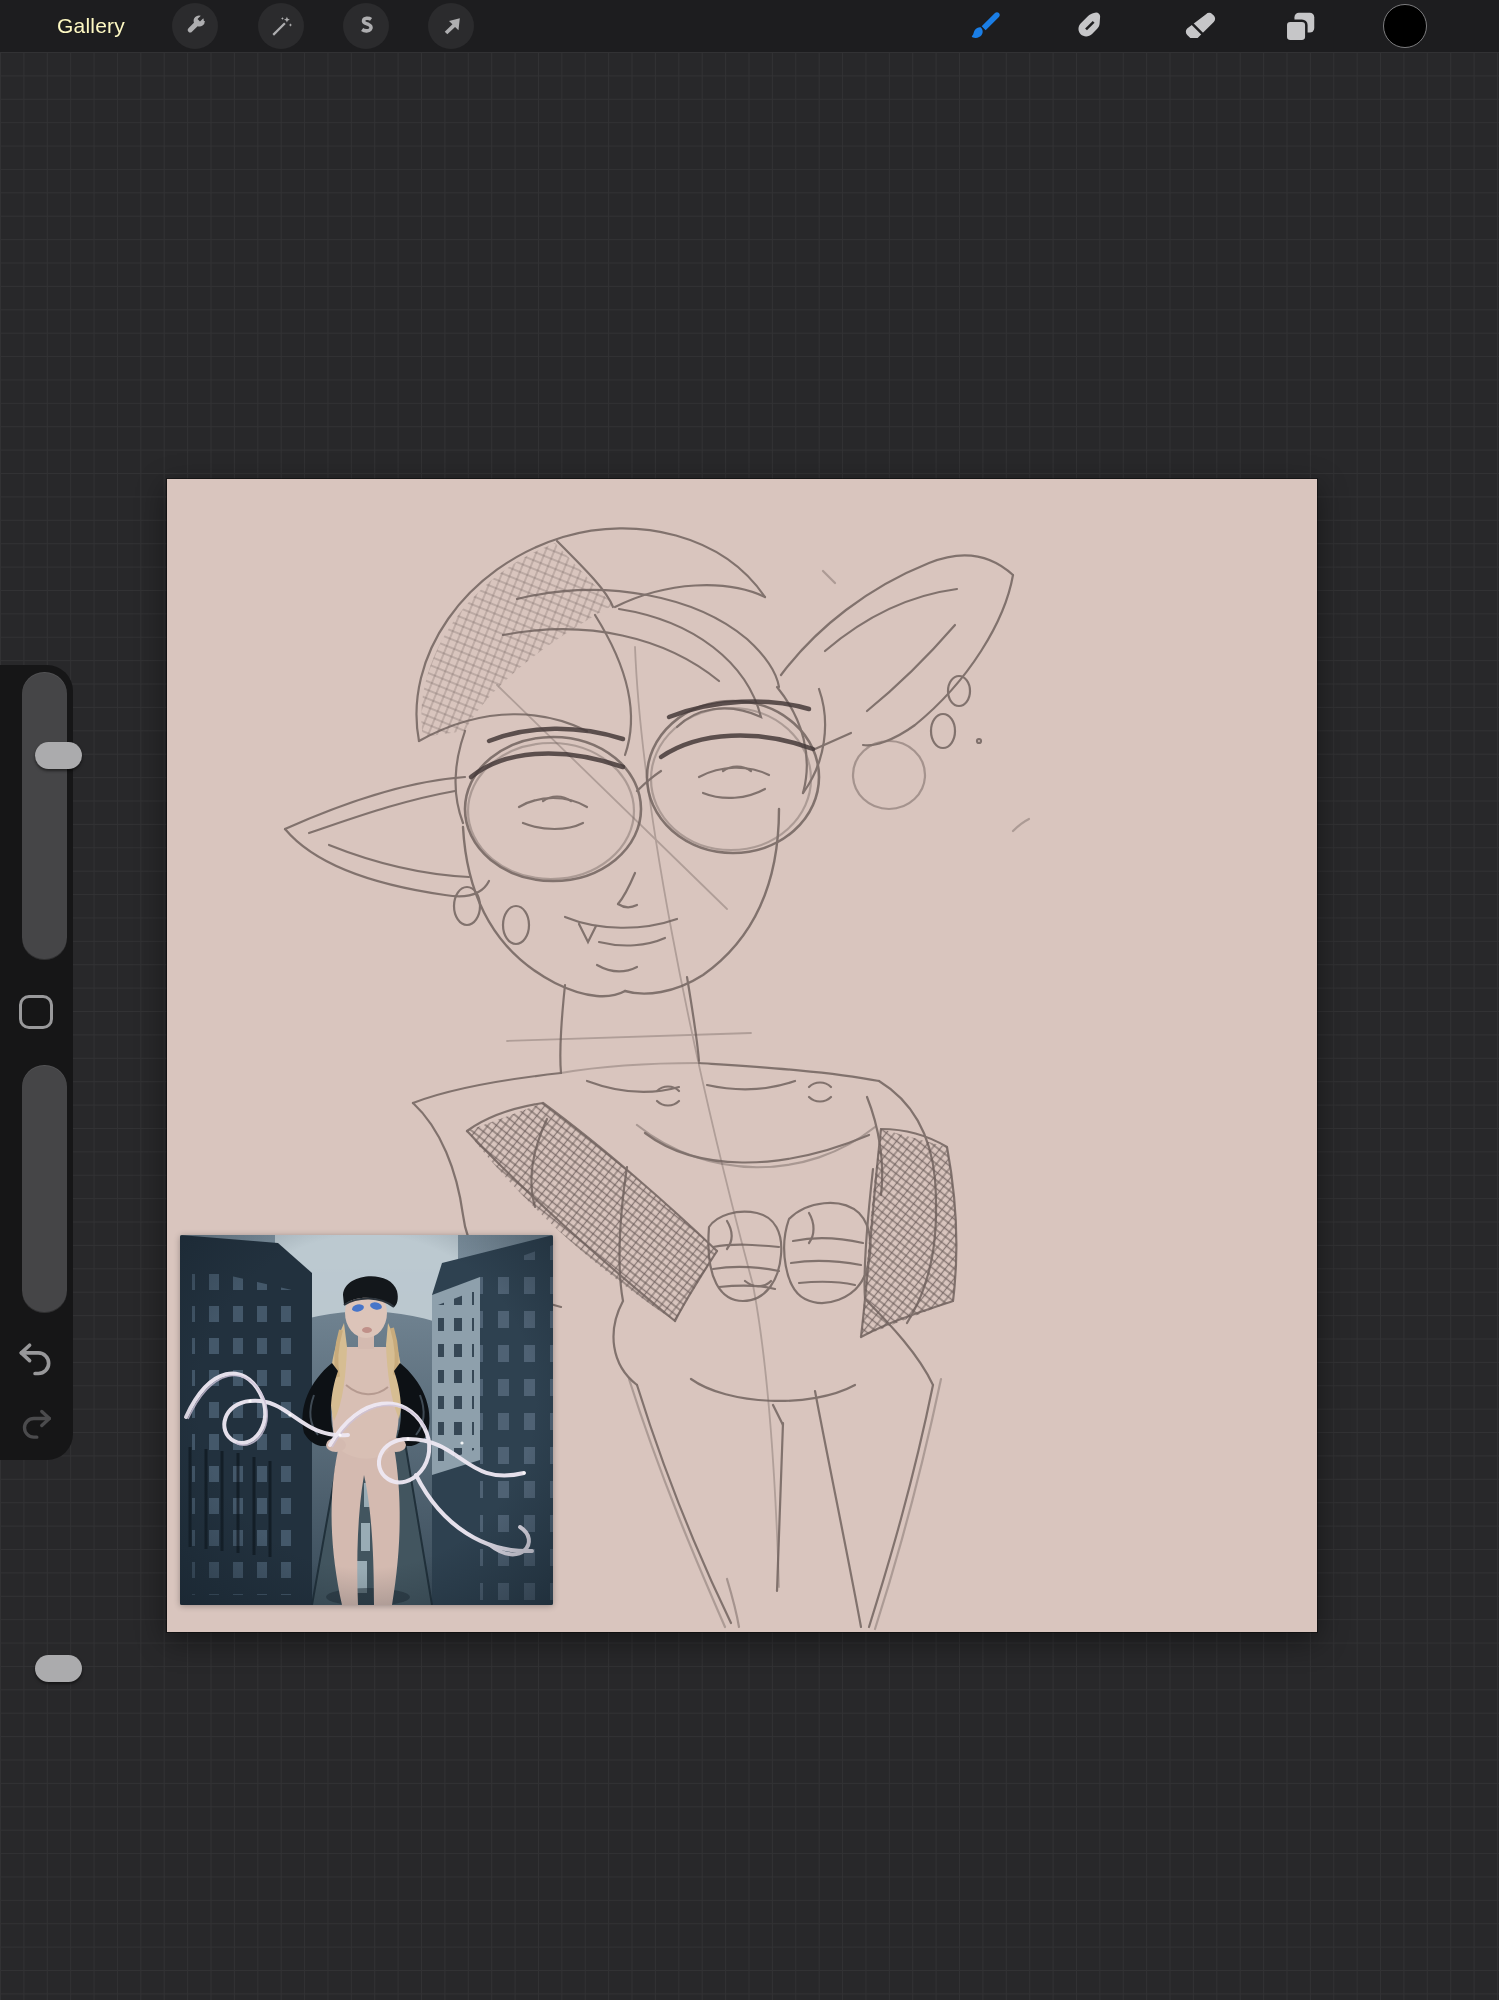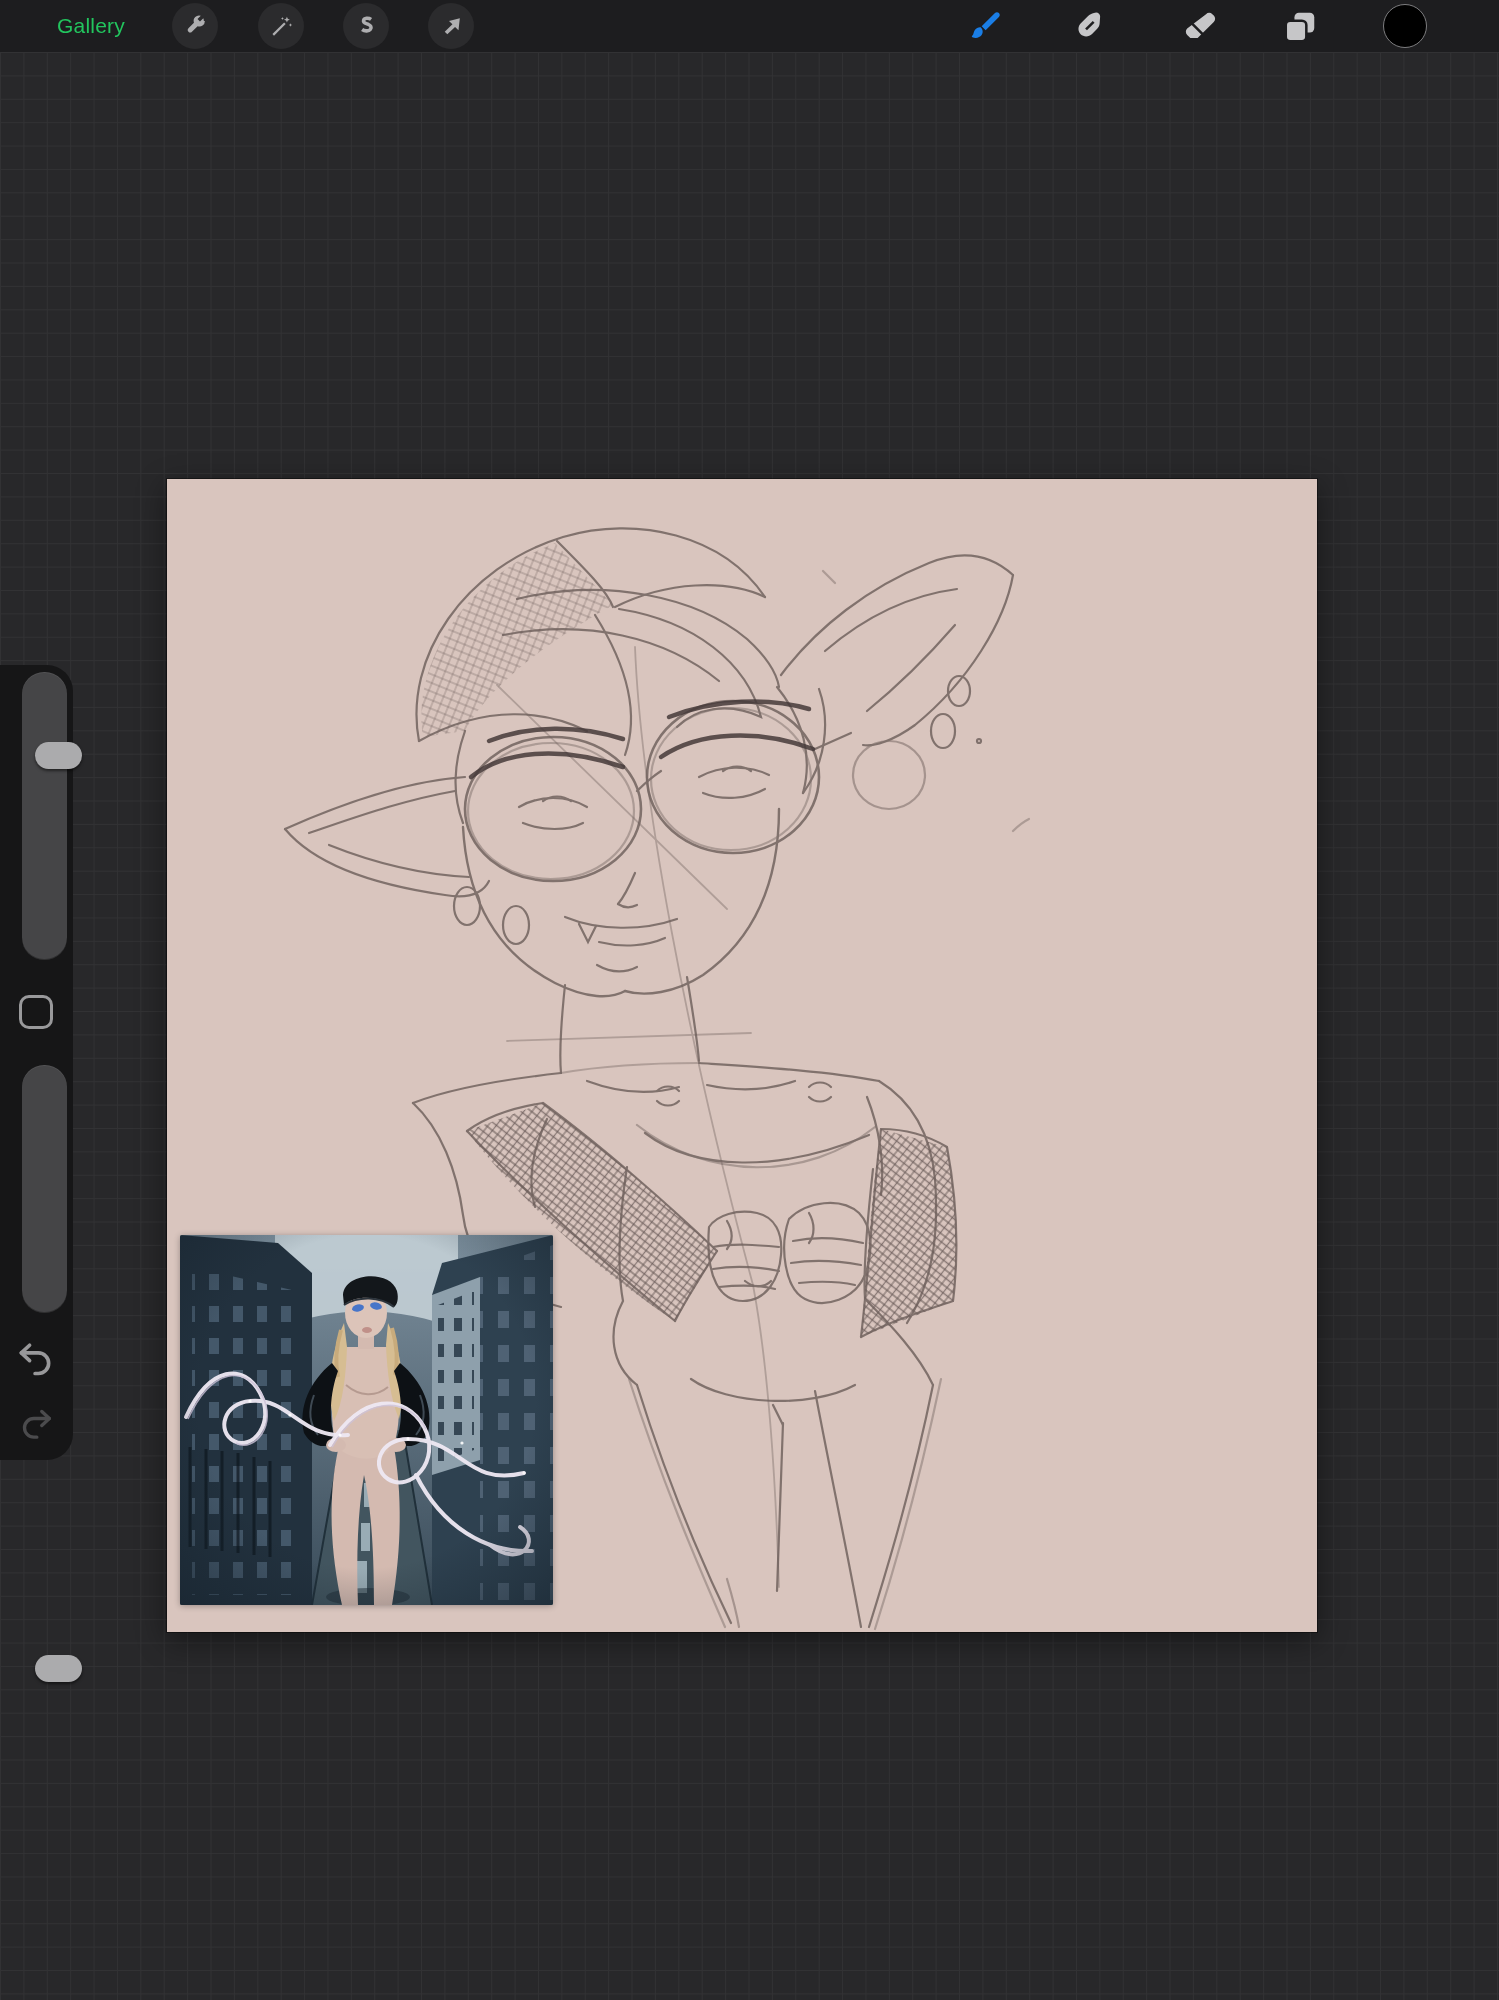--- a/index.html
+++ b/index.html
@@ -9,21 +9,21 @@
   
   .workspace{position:absolute;inset:0;background-color:#28282a;
     background-image:
       linear-gradient(#323234 1px, transparent 1px),
       linear-gradient(90deg,#323234 1px, transparent 1px);
     background-size:23.4px 23.4px;background-position:0 52px;}
 
   
   .topbar{position:absolute;top:0;left:0;width:100%;height:52px;background:#1d1d1f;z-index:30;}
   .gallery-label{position:absolute;left:57px;top:0;height:52px;display:flex;align-items:center;
-    color:#22c55e;font-size:21px;letter-spacing:.2px;}
+    color:#fef9c3;font-size:21px;letter-spacing:.2px;}
   .tool-circle{position:absolute;top:3px;width:46px;height:46px;border-radius:50%;
     background:#2b2b2d;display:flex;align-items:center;justify-content:center;color:#aeaeb0;}
   .tool-plain{position:absolute;top:6px;width:44px;height:42px;display:flex;align-items:center;
     justify-content:center;color:#c6c6c8;}
   .tool-circle svg,.tool-plain svg{display:block;}
   .color-swatch{position:absolute;top:4px;width:44px;height:44px;border-radius:50%;
     border:1.5px solid #7d7d7f;box-sizing:border-box;}
 
   
   .sidebar{position:absolute;left:0;top:665px;width:73px;height:795px;background:#161617;

